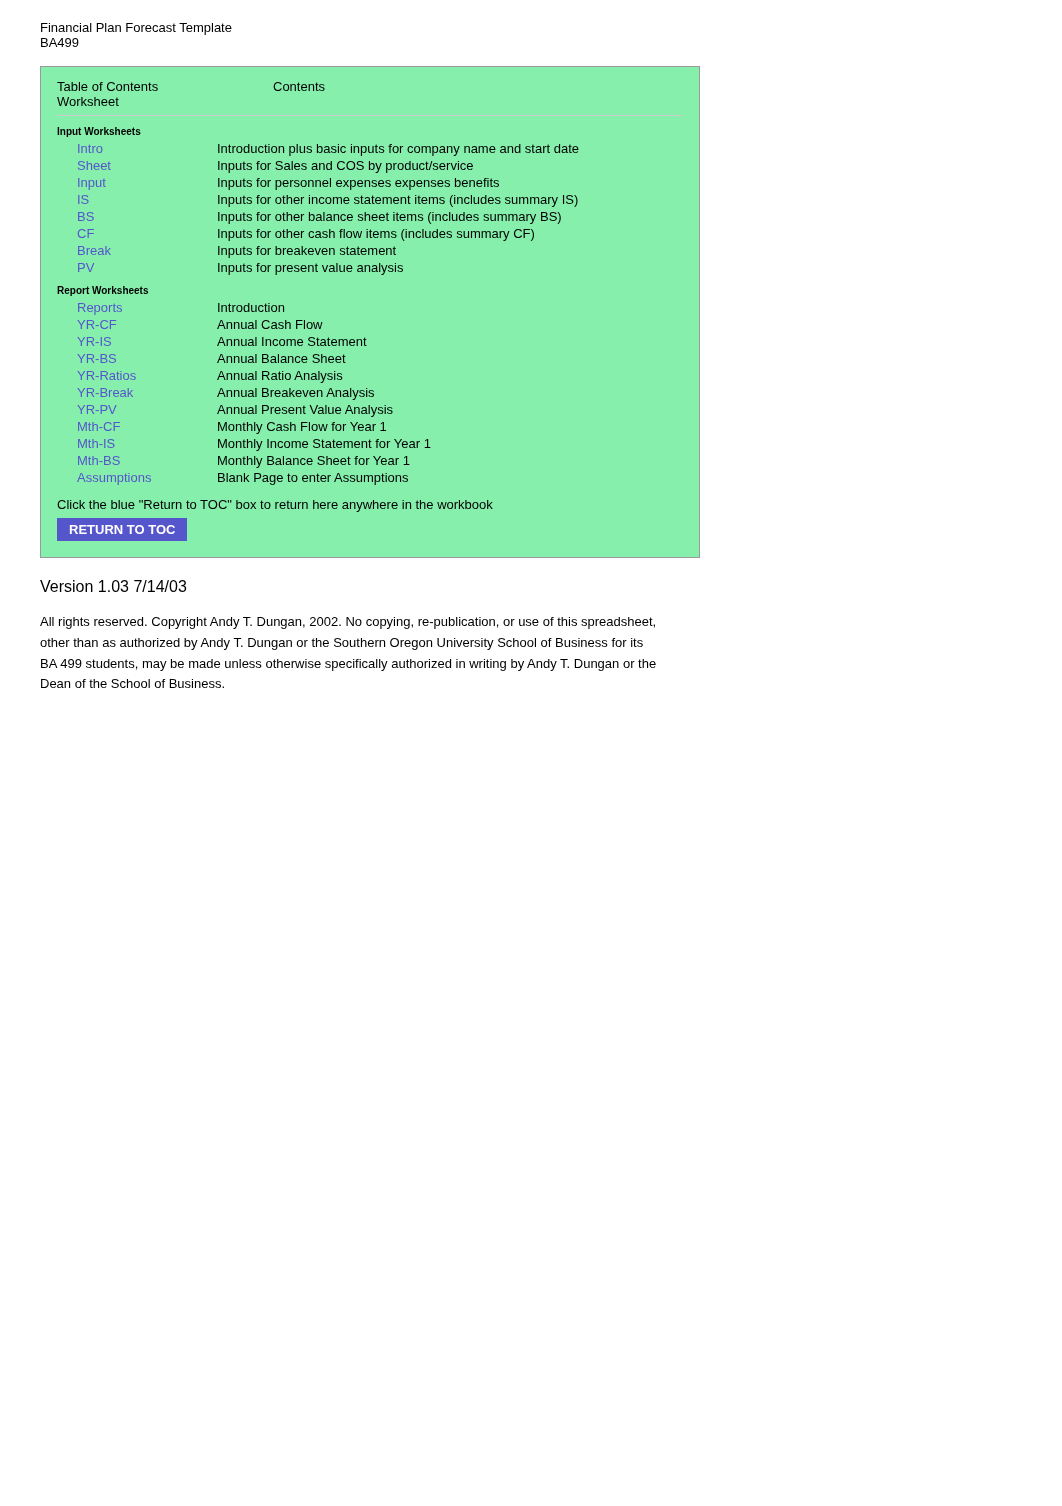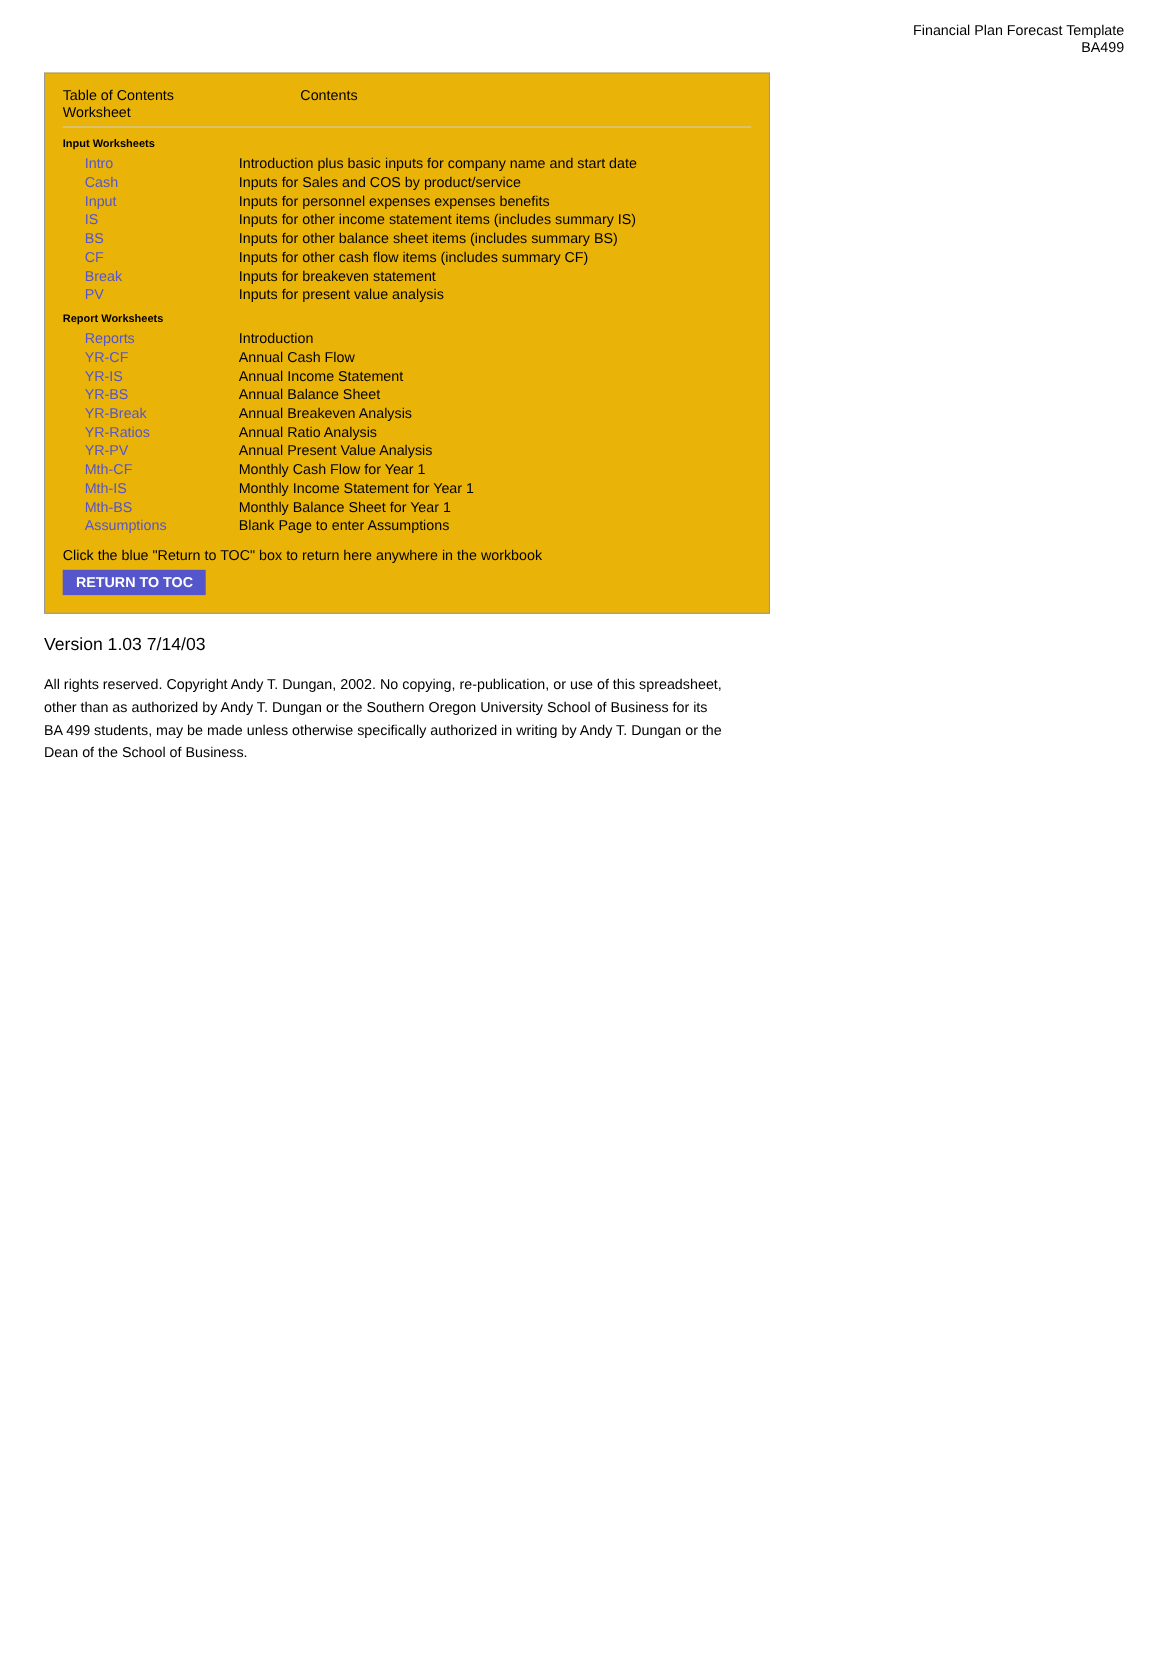--- a/index.html
+++ b/index.html
@@ -12,26 +12,25 @@
       width: 1062px;
     }
 
     .page-header {
       margin-bottom: 16px;
     }
 
     .page-title {
       font-size: 13px;
       font-weight: normal;
-      text-align: right;
     }
 
     .toc-container {
       border: 1px solid #999;
-      background: #eab308;
+      background: #86efac;
       padding: 12px 16px 16px 16px;
       width: 660px;
       margin-bottom: 20px;
     }
 
     .toc-header-row {
       display: flex;
       margin-bottom: 10px;
       border-bottom: 1px solid #ccc;
       padding-bottom: 6px;
@@ -122,21 +121,21 @@
 
   
   <div class="section-label">Input Worksheets</div>
 
   <div id="input-rows">
       <div class="toc-row">
         <a class="toc-link" href="#">Intro</a>
         <span class="toc-desc">Introduction plus basic inputs for company name and start date</span>
       </div>
       <div class="toc-row">
-        <a class="toc-link" href="#">Cash</a>
+        <a class="toc-link" href="#">Sheet</a>
         <span class="toc-desc">Inputs for Sales and COS by product/service</span>
       </div>
       <div class="toc-row">
         <a class="toc-link" href="#">Input</a>
         <span class="toc-desc">Inputs for personnel expenses expenses benefits</span>
       </div>
       <div class="toc-row">
         <a class="toc-link" href="#">IS</a>
         <span class="toc-desc">Inputs for other income statement items (includes summary IS)</span>
       </div>
@@ -172,28 +171,28 @@
       </div>
       <div class="toc-row">
         <a class="toc-link" href="#">YR-IS</a>
         <span class="toc-desc">Annual Income Statement</span>
       </div>
       <div class="toc-row">
         <a class="toc-link" href="#">YR-BS</a>
         <span class="toc-desc">Annual Balance Sheet</span>
       </div>
       <div class="toc-row">
+        <a class="toc-link" href="#">YR-Ratios</a>
+        <span class="toc-desc">Annual Ratio Analysis</span>
+      </div>
+      <div class="toc-row">
         <a class="toc-link" href="#">YR-Break</a>
         <span class="toc-desc">Annual Breakeven Analysis</span>
       </div>
       <div class="toc-row">
-        <a class="toc-link" href="#">YR-Ratios</a>
-        <span class="toc-desc">Annual Ratio Analysis</span>
-      </div>
-      <div class="toc-row">
         <a class="toc-link" href="#">YR-PV</a>
         <span class="toc-desc">Annual Present Value Analysis</span>
       </div>
       <div class="toc-row">
         <a class="toc-link" href="#">Mth-CF</a>
         <span class="toc-desc">Monthly Cash Flow for Year 1</span>
       </div>
       <div class="toc-row">
         <a class="toc-link" href="#">Mth-IS</a>
         <span class="toc-desc">Monthly Income Statement for Year 1</span>

